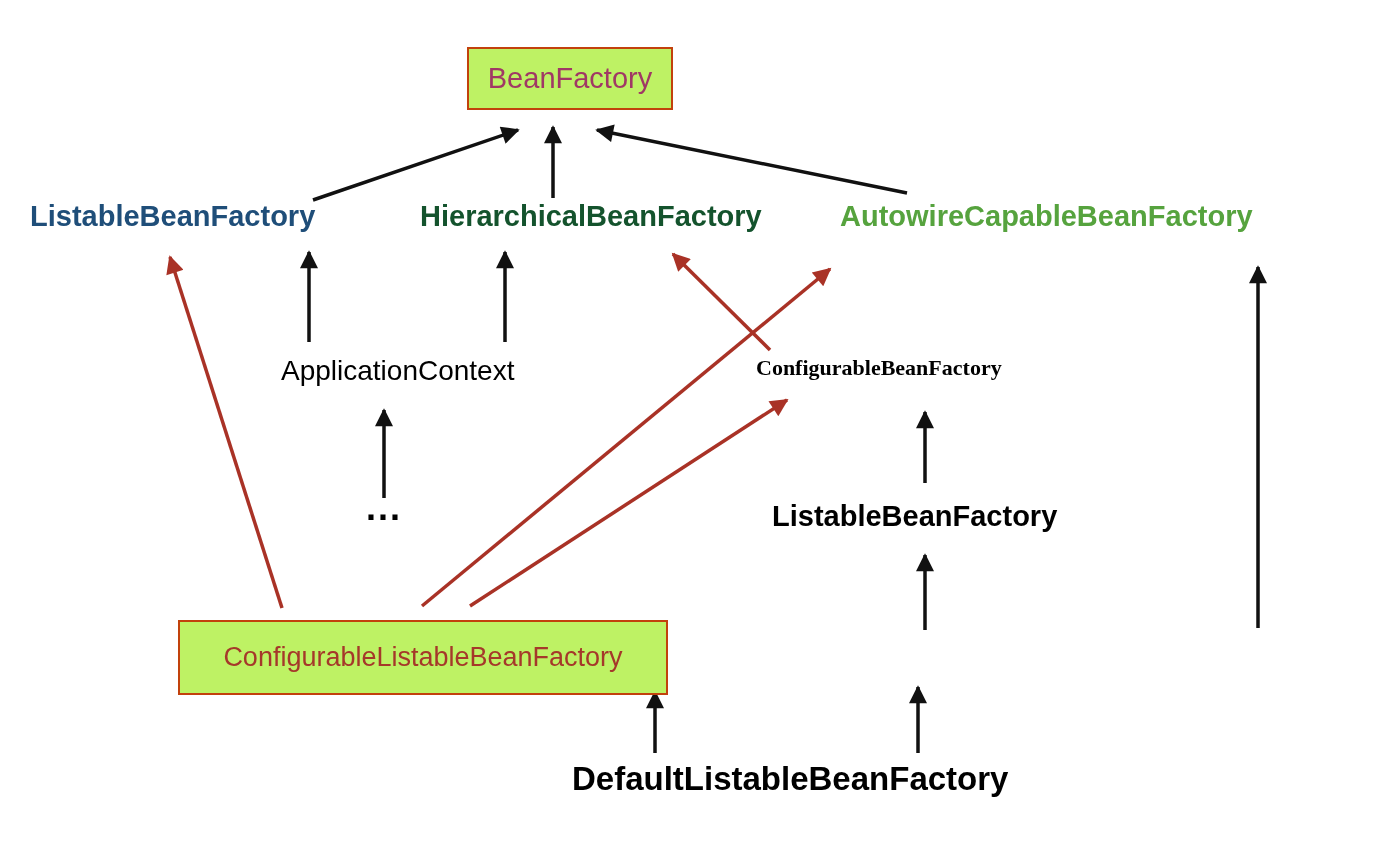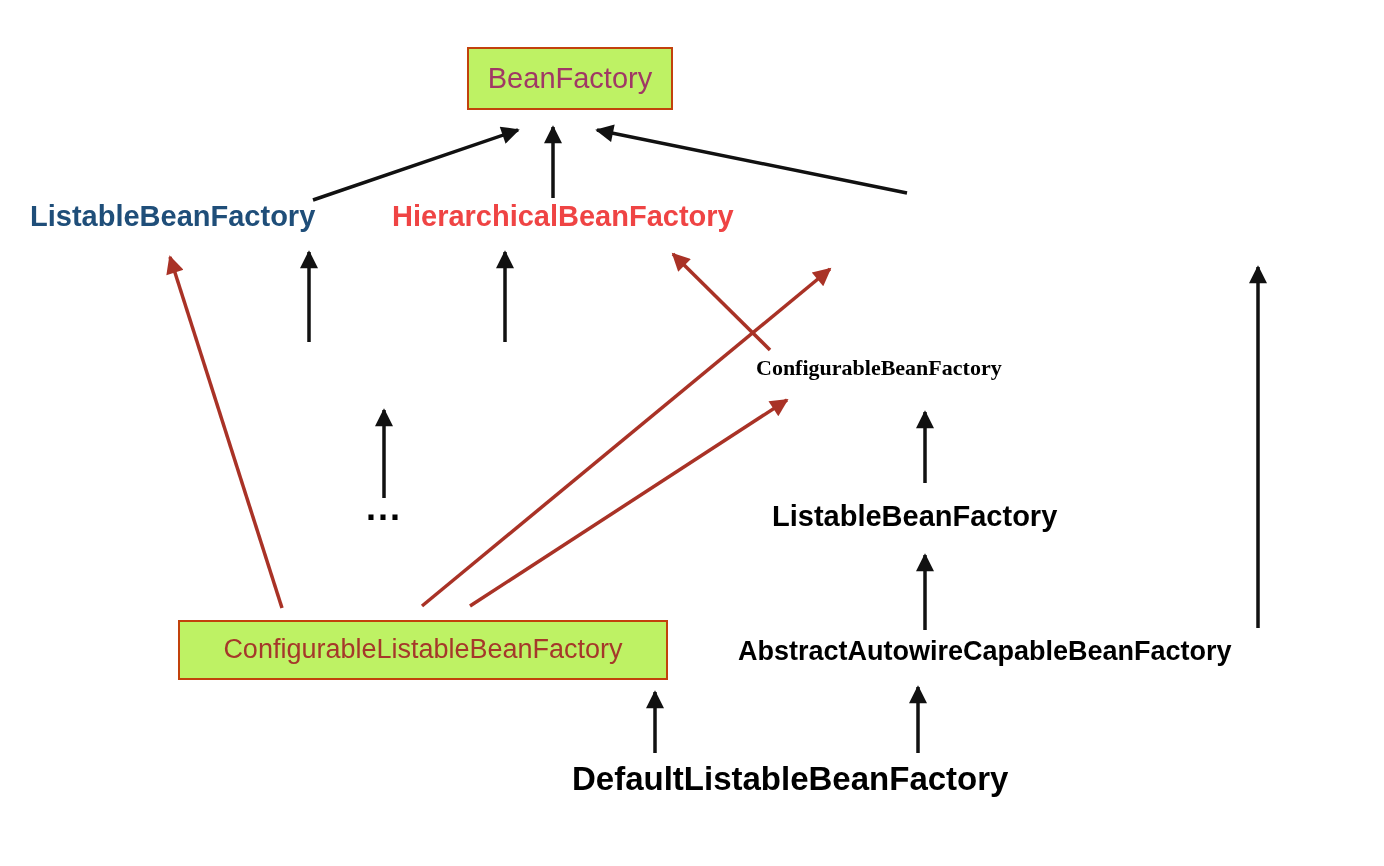--- a/index.html
+++ b/index.html
@@ -17,21 +17,21 @@
   }
   
   #n-bean-factory            { left:467px; top:47px;  width:206px; height:63px; font-size:29px; }
   #n-listable                { left:30px;  top:201px; font-size:29px; }
   #n-hierarchical            { left:392px; top:201px; font-size:29px; }
   #n-autowire                { left:840px; top:201px; font-size:29px; }
   #n-application-context     { left:281px; top:356px; font-size:28px; }
   #n-configurable-bf         { left:756px; top:356px; font-size:22px;font-family:Liberation Serif, serif; }
   #n-ellipsis                { left:366px; top:488px; font-size:36px; letter-spacing:2px; }
   #n-abstract-bf             { left:772px; top:501px; font-size:29px; }
-  #n-configurable-listable   { left:178px; top:620px; width:490px; height:60px; font-size:27px;text-align:right; }
+  #n-configurable-listable   { left:178px; top:620px; width:490px; height:75px; font-size:27px;text-align:right; }
   #n-abstract-autowire       { left:738px; top:637px; font-size:27px; }
   #n-default-listable        { left:572px; top:761px; font-size:33px; }
 </style>
 </head>
 <body>
 
 <div id="canvas">
 
   <svg id="arrows" viewBox="0 0 1384 866" xmlns="http://www.w3.org/2000/svg">
     <defs>
@@ -58,29 +58,30 @@
     <line x1="282" y1="608" x2="170" y2="257" stroke="#A93226" stroke-width="3.5" marker-end="url(#head-red)"></line>
     <line x1="770" y1="350" x2="673" y2="254" stroke="#A93226" stroke-width="3.5" marker-end="url(#head-red)"></line>
     <line x1="422" y1="606" x2="830" y2="269" stroke="#A93226" stroke-width="3.5" marker-end="url(#head-red)"></line>
     <line x1="470" y1="606" x2="787" y2="400" stroke="#A93226" stroke-width="3.5" marker-end="url(#head-red)"></line>
   </svg>
 
   <div class="node boxed" id="n-bean-factory" style="color: rgb(160, 56, 101);">BeanFactory</div>
 
   <div class="node bold" id="n-listable" style="color: rgb(31, 78, 121);">ListableBeanFactory</div>
 
-  <div class="node bold" id="n-hierarchical" style="color: #ef4444;">HierarchicalBeanFactory</div>
+  <div class="node bold" id="n-hierarchical" style="color: #14532d; margin-left: 28px;">HierarchicalBeanFactory</div>
 
+  <div class="node bold" id="n-autowire" style="color: rgb(86, 163, 62);">AutowireCapableBeanFactory</div>
 
+  <div class="node" id="n-application-context" style="color: rgb(0, 0, 0);">ApplicationContext</div>
 
   <div class="node bold" id="n-configurable-bf" style="color: rgb(0, 0, 0);">ConfigurableBeanFactory</div>
 
   <div class="node bold" id="n-ellipsis" style="color: rgb(0, 0, 0);">...</div>
 
   <div class="node bold" id="n-abstract-bf" style="color: rgb(0, 0, 0);">ListableBeanFactory</div>
 
   <div class="node boxed" id="n-configurable-listable" style="color: rgb(165, 56, 42);">ConfigurableListableBeanFactory</div>
 
-  <div class="node bold" id="n-abstract-autowire" style="color: rgb(0, 0, 0);">AbstractAutowireCapableBeanFactory</div>
 
   <div class="node bold" id="n-default-listable" style="color: rgb(0, 0, 0);">DefaultListableBeanFactory</div>
 
 </div>
 
 </body></html>

